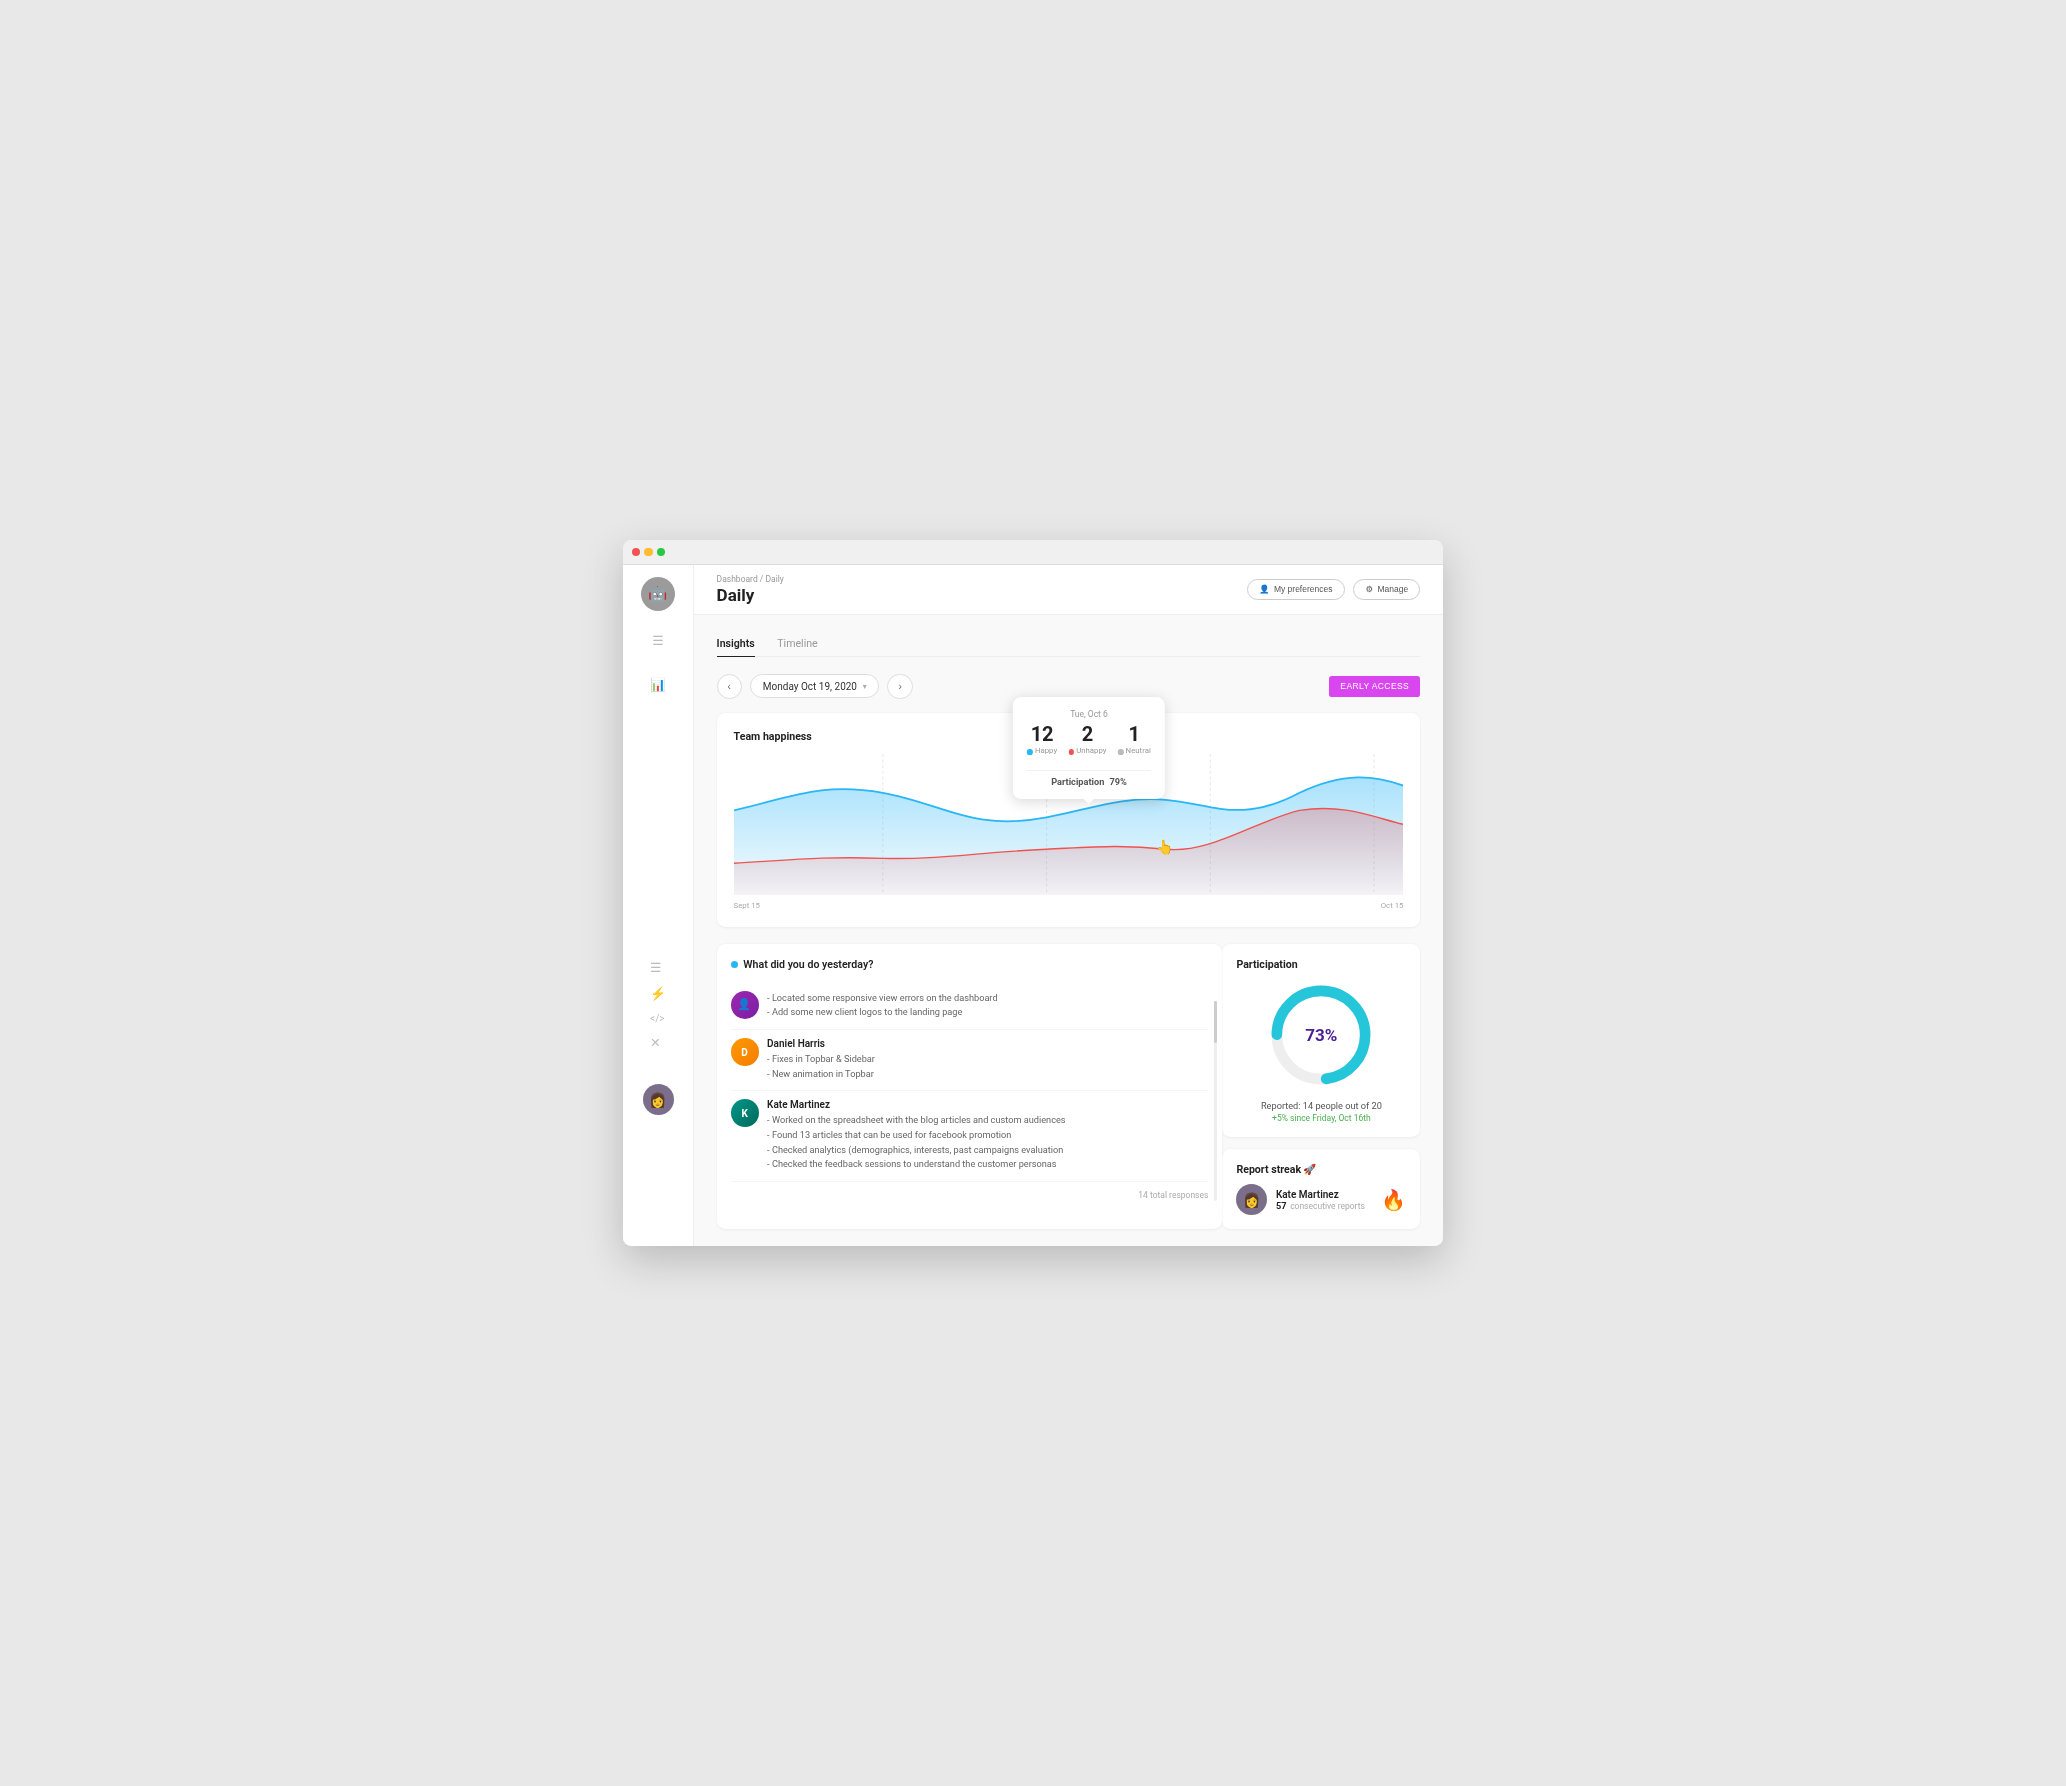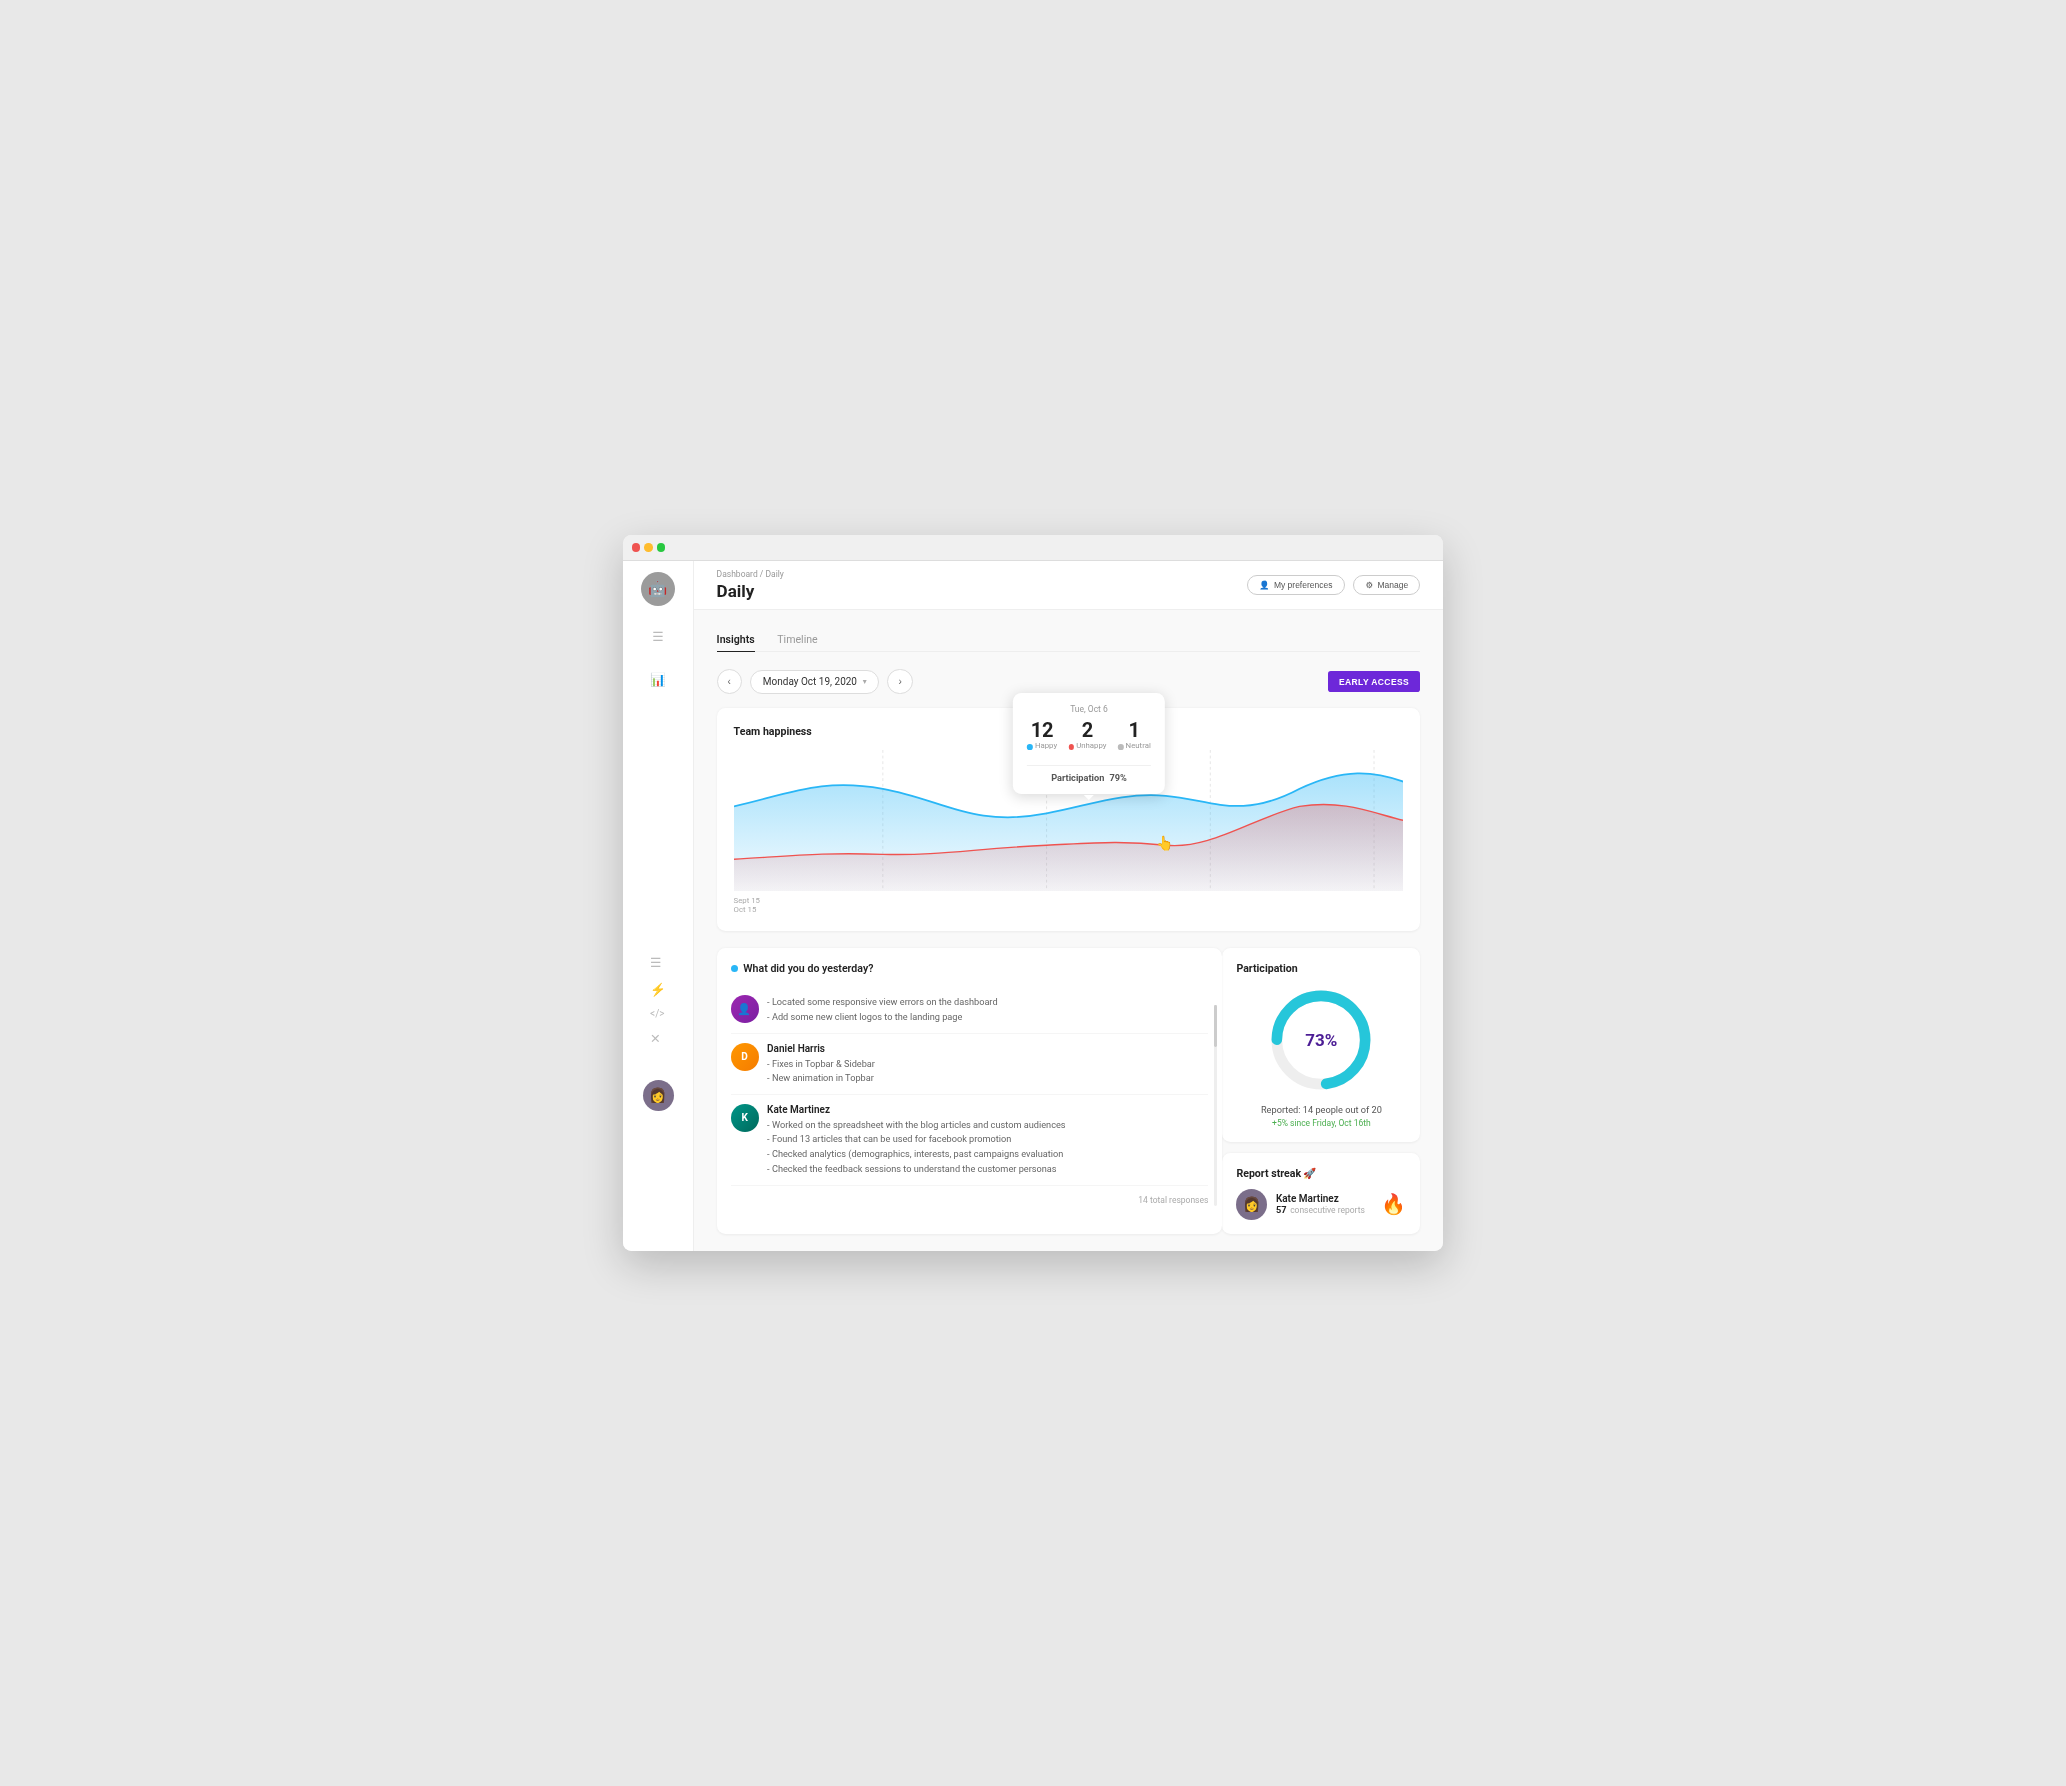--- a/index.html
+++ b/index.html
@@ -165,27 +165,27 @@
       font-size: 10px;
       background: white;
       color: #333;
       cursor: pointer;
       display: flex;
       align-items: center;
       gap: 5.7px;
     }
     .early-access-btn {
       margin-left: auto;
-      background: #6d28d9;
+      background: #d946ef;
       color: white;
       border: none;
       border-radius: 2.8px;
       padding: 5.7px 11.3px;
       font-size: 8.5px;
-      font-weight: 700;
+      font-weight: 400;
       letter-spacing: 0.4px;
       cursor: pointer;
     }
     .chart-card {
       background: white;
       border-radius: 8.5px;
       padding: 17px;
       margin-bottom: 17px;
       box-shadow: 0 0.7px 2.8px rgba(0,0,0,0.06);
       position: relative;
@@ -200,21 +200,20 @@
       position: relative;
       height: 141px;
       overflow: visible;
     }
     .chart-labels {
       display: flex;
       justify-content: space-between;
       font-size: 7.8px;
       color: #aaa;
       margin-top: 5.7px;
-      flex-direction: column;
     }
     
     .tooltip {
       position: absolute;
       top: -14px;
       left: 50%;
       transform: translateX(-10%);
       background: white;
       border-radius: 8.5px;
       box-shadow: 0 2.8px 14px rgba(0,0,0,0.15);

